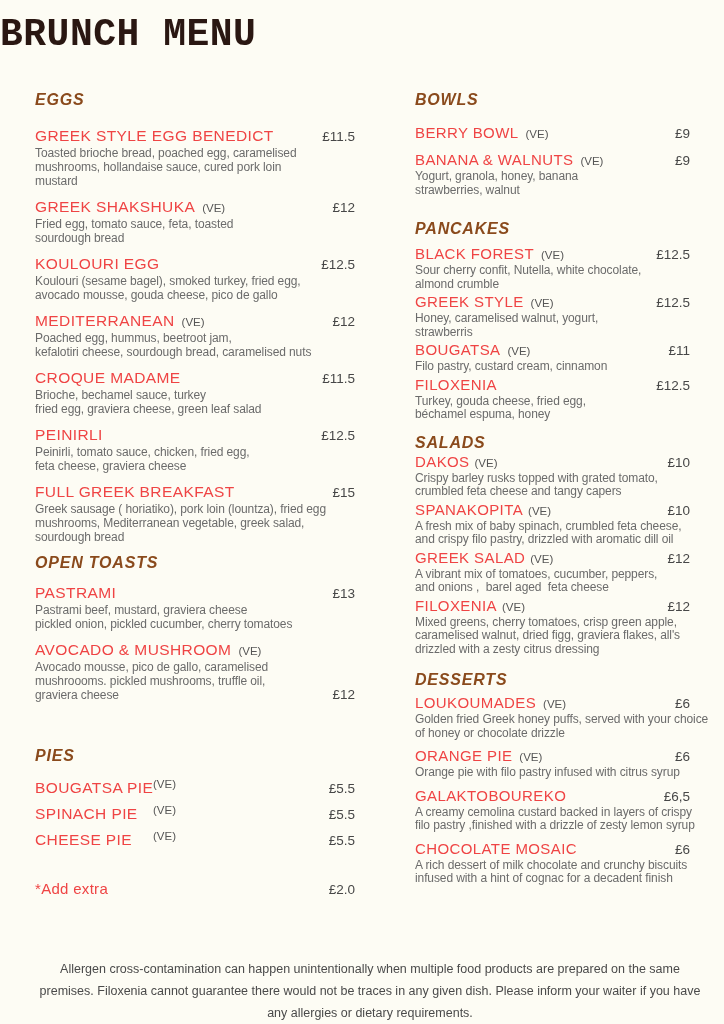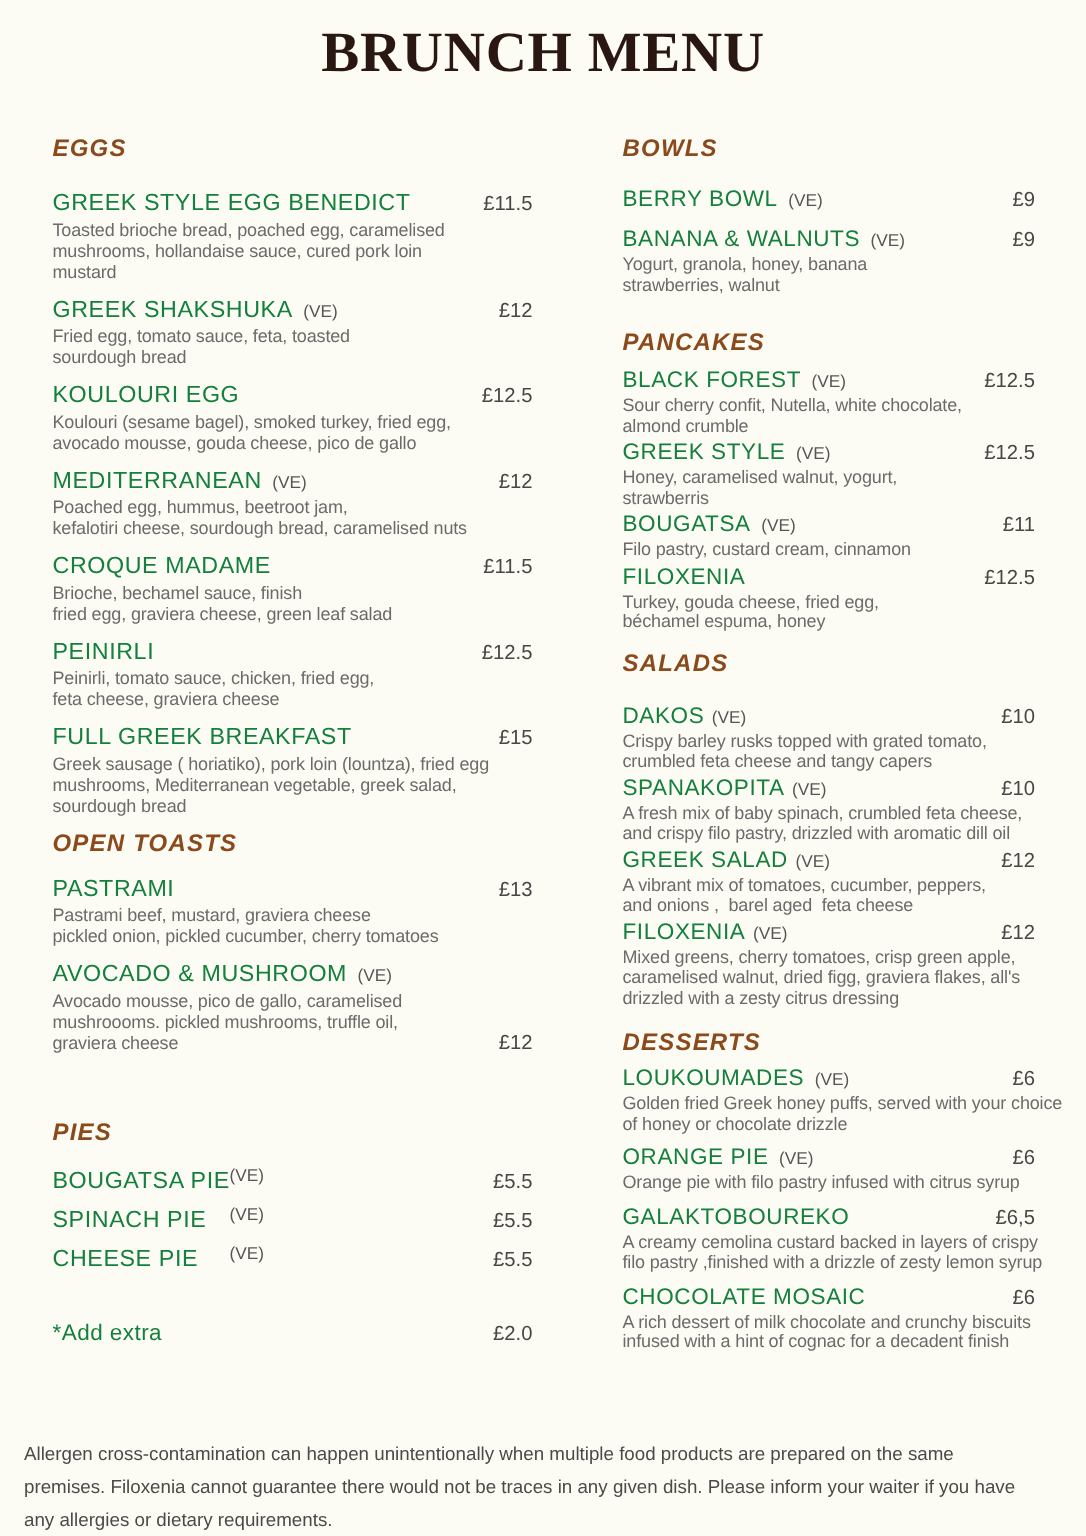--- a/index.html
+++ b/index.html
@@ -4,37 +4,37 @@
 <style>
   html,body { margin:0; padding:0; }
   body {
     width:724px; height:1024px;
     background:#FDFCF4;
     font-family:"Liberation Sans", sans-serif;
     position:relative; overflow:hidden;
     -webkit-font-smoothing:antialiased;
   }
   .title {
-    margin:12px 0 0; text-align:center;
-    font-family:Liberation Serif, serif;
+    margin:12px 0 0; 
+    font-family:Liberation Mono, monospace;
     font-weight:600; font-size:38px; line-height:46px;
     letter-spacing:0.5px; color:#2A1712;
   }
   .cols { display:flex; margin:32px 34px 0 35px; gap:60px; }
   .col-l { flex:0 0 320px; width:320px; }
   .col-r { flex:1; min-width:0; }
 
   .hd {
     font-family:Liberation Sans, sans-serif;
     font-style:italic; font-weight:700;
     font-size:16px; line-height:20px; letter-spacing:0.8px;
     color:#8A4A1C;
   }
   .row { display:flex; align-items:baseline; }
-  .nm { font-size:15.5px; line-height:19px; letter-spacing:0.4px; color:#15803d; }
+  .nm { font-size:15.5px; line-height:19px; letter-spacing:0.4px; color:#ef4444; }
   .col-r .nm { font-size:15px; line-height:18px; }
   .tg { font-size:11.5px; color:#565656; margin-left:7px; white-space:nowrap; }
   .pr { margin-left:auto; font-size:13.5px; color:#474747; white-space:nowrap; padding-left:8px; }
   .ds {
     font-size:12px; line-height:14px; letter-spacing:-0.1px;
     color:#6B6B6B; white-space:pre; margin-top:1px;
   }
   .col-r .ds { line-height:13.5px; }
 
   .sec-eggs .hd { margin-bottom:16px; }
@@ -55,31 +55,31 @@
   .extra-row .nm { font-size:15px; letter-spacing:0.3px; }
 
   .sec-bowls .hd { margin-bottom:14px; }
   .sec-bowls .item { margin-bottom:9px; }
 
   .sec-pancakes { margin-top:22px; }
   .sec-pancakes .hd { margin-bottom:6px; }
   .sec-pancakes .item { margin-bottom:2px; }
 
   .sec-salads { margin-top:11px; }
-  .sec-salads .hd { margin-bottom:16px; }
+  .sec-salads .hd { margin-bottom:0; }
   .sec-salads .item { margin-bottom:2px; }
   .sec-salads .tg { margin-left:5px; }
 
   .sec-desserts { margin-top:14px; }
   .sec-desserts .hd { margin-bottom:4px; }
   .sec-desserts .item { margin-bottom:7px; }
 
   .footer {
     position:absolute; left:16px; right:0; top:958px;
-    text-align:left; font-size:12.5px; line-height:22px;
+    text-align:center; font-size:12.5px; line-height:22px;
     color:#4A4A4A; white-space:pre-line;
   }
 </style>
 </head>
 <body>
 
 <h1 class="title">BRUNCH MENU</h1>
 
 <div class="cols">
 
@@ -128,21 +128,21 @@
         <div class="ds">Poached egg, hummus, beetroot jam,
 kefalotiri cheese, sourdough bread, caramelised nuts</div>
       </div>
 
       <div class="item">
         <div class="row">
           <span class="nm">CROQUE MADAME</span>
           <span class="tg"></span>
           <span class="pr">£11.5</span>
         </div>
-        <div class="ds">Brioche, bechamel sauce, finish
+        <div class="ds">Brioche, bechamel sauce, turkey
 fried egg, graviera cheese, green leaf salad</div>
       </div>
 
       <div class="item">
         <div class="row">
           <span class="nm">PEINIRLI</span>
           <span class="tg"></span>
           <span class="pr">£12.5</span>
         </div>
         <div class="ds">Peinirli, tomato sauce, chicken, fried egg,

